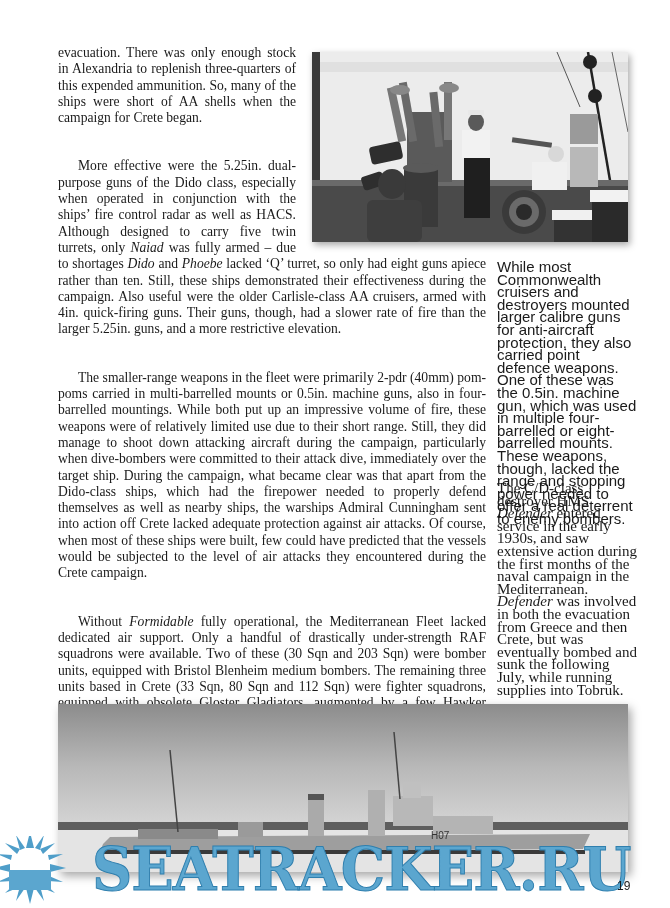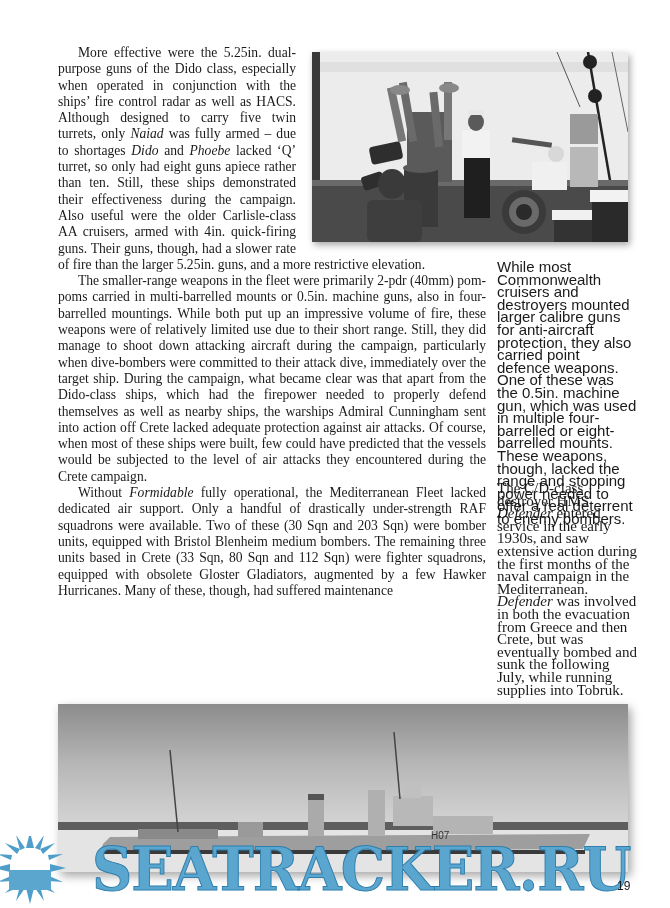--- a/index.html
+++ b/index.html
@@ -8,21 +8,21 @@
     font-family: "Liberation Serif", "DejaVu Serif", serif; color: #1a1a1a;
   }
   .page { position: absolute; left: 0; top: 0; width: 670px; height: 908px; }
 
   
   .body-text {
     position: absolute; left: 58px; top: 45px; width: 428px;
     font-size: 13.6px; line-height: 16.3px; text-align: justify; margin: 0;
   }
   .body-text p { margin: 0; text-indent: 0; }
-  .body-text p.indent { text-indent: 20px; }
+  .body-text p.indent { text-indent: 20px; margin-top: 32px; }
   .float-spacer {
     float: right; width: 190px; height: 210px;
   }
   .it { font-style: italic; }
 
   
   .photo-top {
     position: absolute; left: 312px; top: 52px; width: 316px; height: 190px;
     box-shadow: 2px 3px 7px rgba(0,0,0,0.35);
     background: linear-gradient(180deg, #d8d8d8 0%, #efefef 14%, #f3f3f3 40%, #e6e6e6 62%, #8a8a8a 78%, #3a3a3a 100%);
@@ -120,20 +120,21 @@
       <rect x="280" y="150" width="36" height="40" fill="#2a2a2a"></rect>
       <rect x="242" y="168" width="38" height="22" fill="#333"></rect>
 
       <rect x="258" y="62" width="28" height="30" fill="#9a9a9a"></rect>
       <rect x="258" y="95" width="28" height="40" fill="#b8b8b8"></rect>
     </svg>
   </div>
 
   <div class="body-text">
     <div class="float-spacer"></div>
+    <p><span>evacuation. There was only enough stock in Alexandria to replenish three-quarters of this expended ammunition. So, many of the ships were short of AA shells when the campaign for Crete began.</span></p>
     <p class="indent"><span>More effective were the 5.25in. dual-purpose guns of the Dido class, especially when operated in conjunction with the ships’ fire control radar as well as HACS. Although designed to carry five twin turrets, only </span><span class="it">Naiad</span><span> was fully armed – due to shortages </span><span class="it">Dido</span><span> and </span><span class="it">Phoebe</span><span> lacked ‘Q’ turret, so only had eight guns apiece rather than ten. Still, these ships demonstrated their effectiveness during the campaign. Also useful were the older Carlisle-class AA cruisers, armed with 4in. quick-firing guns. Their guns, though, had a slower rate of fire than the larger 5.25in. guns, and a more restrictive elevation.</span></p>
     <p class="indent"><span>The smaller-range weapons in the fleet were primarily 2-pdr (40mm) pom-poms carried in multi-barrelled mounts or 0.5in. machine guns, also in four-barrelled mountings. While both put up an impressive volume of fire, these weapons were of relatively limited use due to their short range. Still, they did manage to shoot down attacking aircraft during the campaign, particularly when dive-bombers were committed to their attack dive, immediately over the target ship. During the campaign, what became clear was that apart from the Dido-class ships, which had the firepower needed to properly defend themselves as well as nearby ships, the warships Admiral Cunningham sent into action off Crete lacked adequate protection against air attacks. Of course, when most of these ships were built, few could have predicted that the vessels would be subjected to the level of air attacks they encountered during the Crete campaign.</span></p>
     <p class="indent"><span>Without </span><span class="it">Formidable</span><span> fully operational, the Mediterranean Fleet lacked dedicated air support. Only a handful of drastically under-strength RAF squadrons were available. Two of these (30 Sqn and 203 Sqn) were bomber units, equipped with Bristol Blenheim medium bombers. The remaining three units based in Crete (33 Sqn, 80 Sqn and 112 Sqn) were fighter squadrons, equipped with obsolete Gloster Gladiators, augmented by a few Hawker Hurricanes. Many of these, though, had suffered maintenance</span></p>
   </div>
 
   <p class="caption caption-1"><span>While most Commonwealth cruisers and destroyers mounted larger calibre guns for anti-aircraft protection, they also carried point defence weapons. One of these was the 0.5in. machine gun, which was used in multiple four-barrelled or eight-barrelled mounts. These weapons, though, lacked the range and stopping power needed to offer a real deterrent to enemy bombers.</span></p>
 
   <p class="caption caption-2"><span>The C/D-class destroyer HMS </span><span class="it">Defender</span><span> entered service in the early 1930s, and saw extensive action during the first months of the naval campaign in the Mediterranean. </span><span class="it">Defender</span><span> was involved in both the evacuation from Greece and then Crete, but was eventually bombed and sunk the following July, while running supplies into Tobruk.</span></p>
 
   <div class="photo-bottom">

